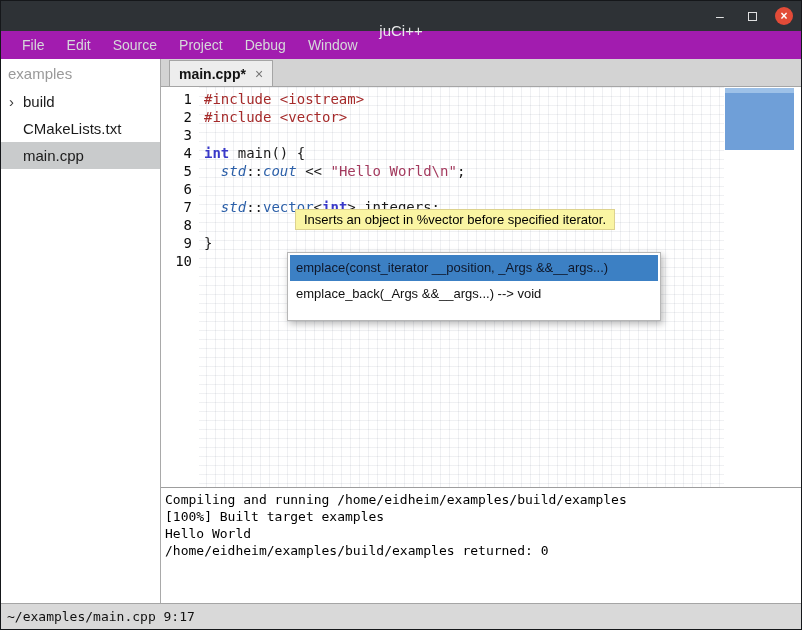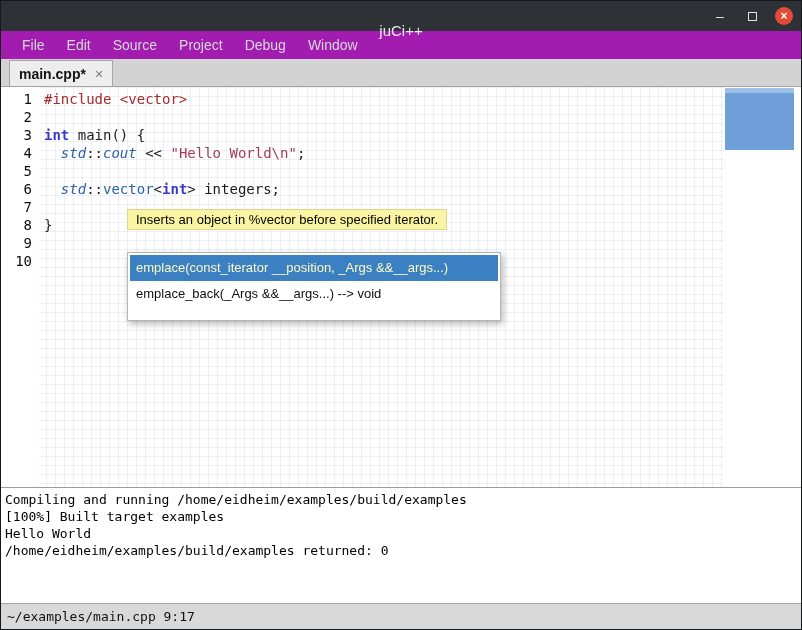--- a/index.html
+++ b/index.html
@@ -54,29 +54,29 @@
   .tok.pre  { color: #a52a2a; }
   .tok.kw   { color: #3939c8; font-weight: bold; }
   .tok.ns   { color: #2b5fa8; font-style: italic; }
   .tok.type { color: #2b5fa8; }
   .tok.str  { color: #a33a5e; }
   .tok.pl   { color: #1a1a1a; }
   .cursor { display: inline-block; width: 2px; height: 15px; background: #000; vertical-align: -2px; }
   .overview { position: absolute; right: 0; top: 0; bottom: 0; width: 77px; background: #fff; }
   .ov-strip { position: absolute; top: 1px; left: 1px; right: 7px; height: 5px; background: #9dc1e8; }
   .ov-rect  { position: absolute; top: 6px; left: 1px; right: 7px; height: 57px; background: #6f9fd8; }
-  .tooltip { position: absolute; left: 126px; top: 122px; background: #faf5a3; border: 1px solid #ddd28e;
+  .tooltip { position: absolute; left: 134px; top: 122px; background: #faf5a3; border: 1px solid #ddd28e;
              color: #000; font-family: "Liberation Sans", sans-serif; font-size: 13px; line-height: 19px;
              padding: 0 8px; white-space: nowrap; z-index: 5; }
   .popup { position: absolute; left: 126px; top: 165px; width: 374px; height: 69px; background: #fff;
            border: 1px solid #b6b6b6; box-shadow: 2px 3px 7px rgba(0,0,0,0.28); padding: 2px;
            z-index: 6; font-family: "Liberation Sans", sans-serif; }
   .popup-item { height: 26px; line-height: 26px; padding: 0 6px; font-size: 13px; color: #101010;
                 white-space: nowrap; overflow: hidden; }
-  .popup-item.selected { background: #3c80c4; color: #fef9c3; }
+  .popup-item.selected { background: #3c80c4; color: #0f172a; }
   
   .hdivider { flex: 0 0 1px; background: #9d9d9d; }
   .terminal { flex: 1 1 auto; background: #fff; padding: 3px 0 0 4px;
               font-family: "DejaVu Sans Mono", "Liberation Mono", monospace; font-size: 13px; color: #000;
               overflow: hidden; }
   .term-line { height: 17px; line-height: 17px; white-space: pre; }
   
   .statusbar { flex: 0 0 26px; height: 26px; background: #d9d9d9; border-top: 1px solid #a5a5a5;
                display: flex; align-items: center; padding-left: 6px; }
   .status-text { font-family: "DejaVu Sans Mono", "Liberation Mono", monospace; font-size: 13px; color: #111; }
@@ -102,20 +102,28 @@
   <div class="menubar">
       <div class="menu-item">File</div>
       <div class="menu-item">Edit</div>
       <div class="menu-item">Source</div>
       <div class="menu-item">Project</div>
       <div class="menu-item">Debug</div>
       <div class="menu-item">Window</div>
     </div>
 
   <div class="main">
+    <div class="sidebar">
+      <div class="sb-header">examples</div>
+      <div class="file-tree">
+          <div class="tree-item"><span class="tree-chevron">›</span><span>build</span></div>
+          <div class="tree-item"><span>CMakeLists.txt</span></div>
+          <div class="tree-item selected"><span>main.cpp</span></div>
+        </div>
+    </div>
 
     <div class="rightpane">
       <div class="tabbar">
         <div class="tab active">
           <span class="tab-label">main.cpp*</span>
           <span class="tab-close">×</span>
         </div>
       </div>
 
       <div class="editor">
@@ -126,20 +134,21 @@
               <div class="gnum">3</div>
               <div class="gnum">4</div>
               <div class="gnum">5</div>
               <div class="gnum">6</div>
               <div class="gnum">7</div>
               <div class="gnum">8</div>
               <div class="gnum">9</div>
               <div class="gnum">10</div>
             </div>
           <div class="lines">
+              <div class="line"><span class="tok pre">#include &lt;iostream&gt;</span></div>
               <div class="line"><span class="tok pre">#include &lt;vector&gt;</span></div>
               <div class="line"></div>
               <div class="line"><span class="tok kw">int</span><span class="tok pl"> main() {</span></div>
               <div class="line"><span class="tok pl">  </span><span class="tok ns">std</span><span class="tok pl">::</span><span class="tok ns">cout</span><span class="tok pl"> &lt;&lt; </span><span class="tok str">"Hello World\n"</span><span class="tok pl">;</span></div>
               <div class="line"></div>
               <div class="line"><span class="tok pl">  </span><span class="tok ns">std</span><span class="tok pl">::</span><span class="tok type">vector</span><span class="tok pl">&lt;</span><span class="tok kw">int</span><span class="tok pl">&gt;</span><span class="tok pl"> integers;</span></div>
               <div class="line"></div>
               <div class="line"><span class="tok pl">}</span></div>
             </div>
         </div>

